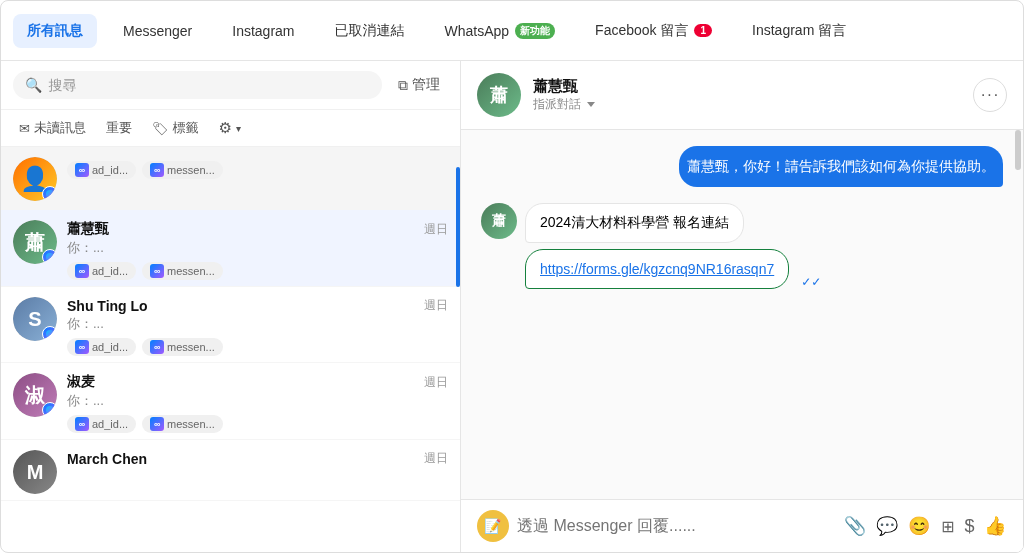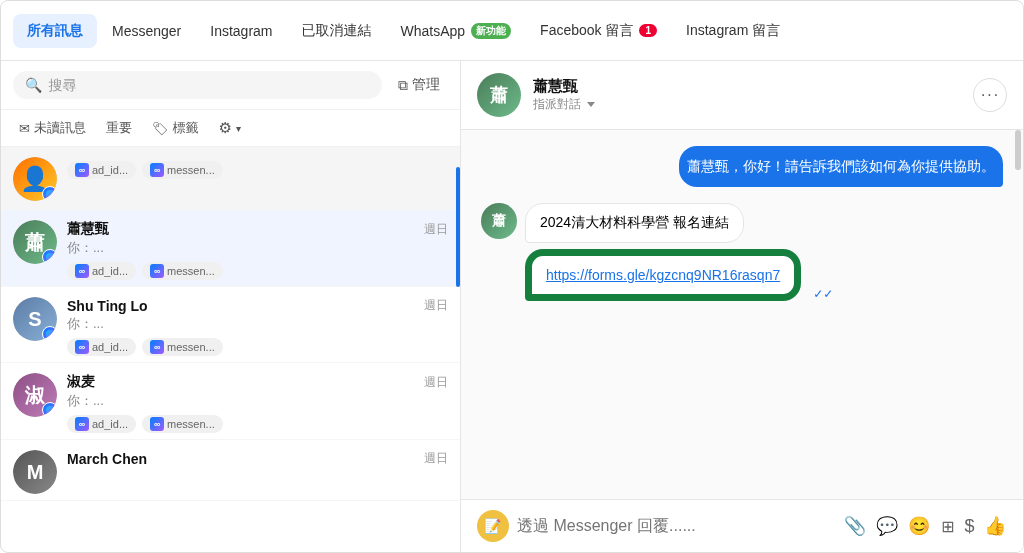--- a/index.html
+++ b/index.html
@@ -15,21 +15,21 @@
       border-radius: 8px;
     }
 
     
     .top-nav {
       display: flex;
       align-items: center;
       border-bottom: 1px solid #e5e5e5;
       padding: 0 12px;
       height: 60px;
-      gap: 1px;
+      gap: 12px;
       flex-shrink: 0;
     }
     .nav-tab {
       padding: 8px 14px;
       border-radius: 8px;
       font-size: 14px;
       cursor: pointer;
       white-space: nowrap;
       color: #333;
       display: flex;
@@ -355,21 +355,21 @@
       border-radius: 50%;
       background: #b0c4de;
       flex-shrink: 0;
     }
 
     .link-bubble {
       background: #fff;
       border-radius: 18px 18px 18px 4px;
       padding: 10px 14px;
       max-width: 360px;
-      border: 7px solid #15803d;
+      border: 1px solid #15803d;
     }
     .link-text {
       color: #1a73e8;
       font-size: 14px;
       text-decoration: underline;
       word-break: break-all;
     }
 
     .double-check {
       color: #aaa;

